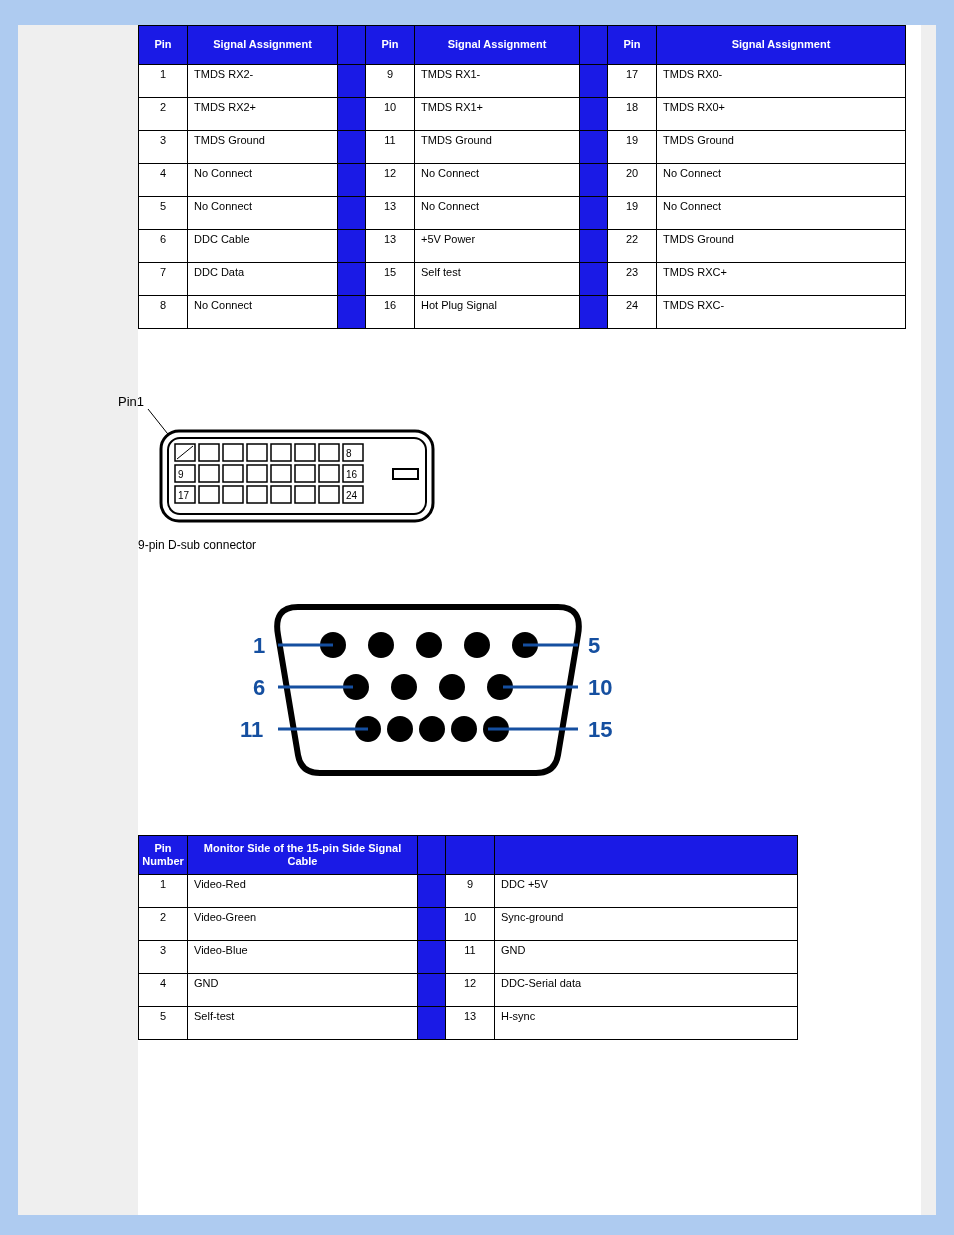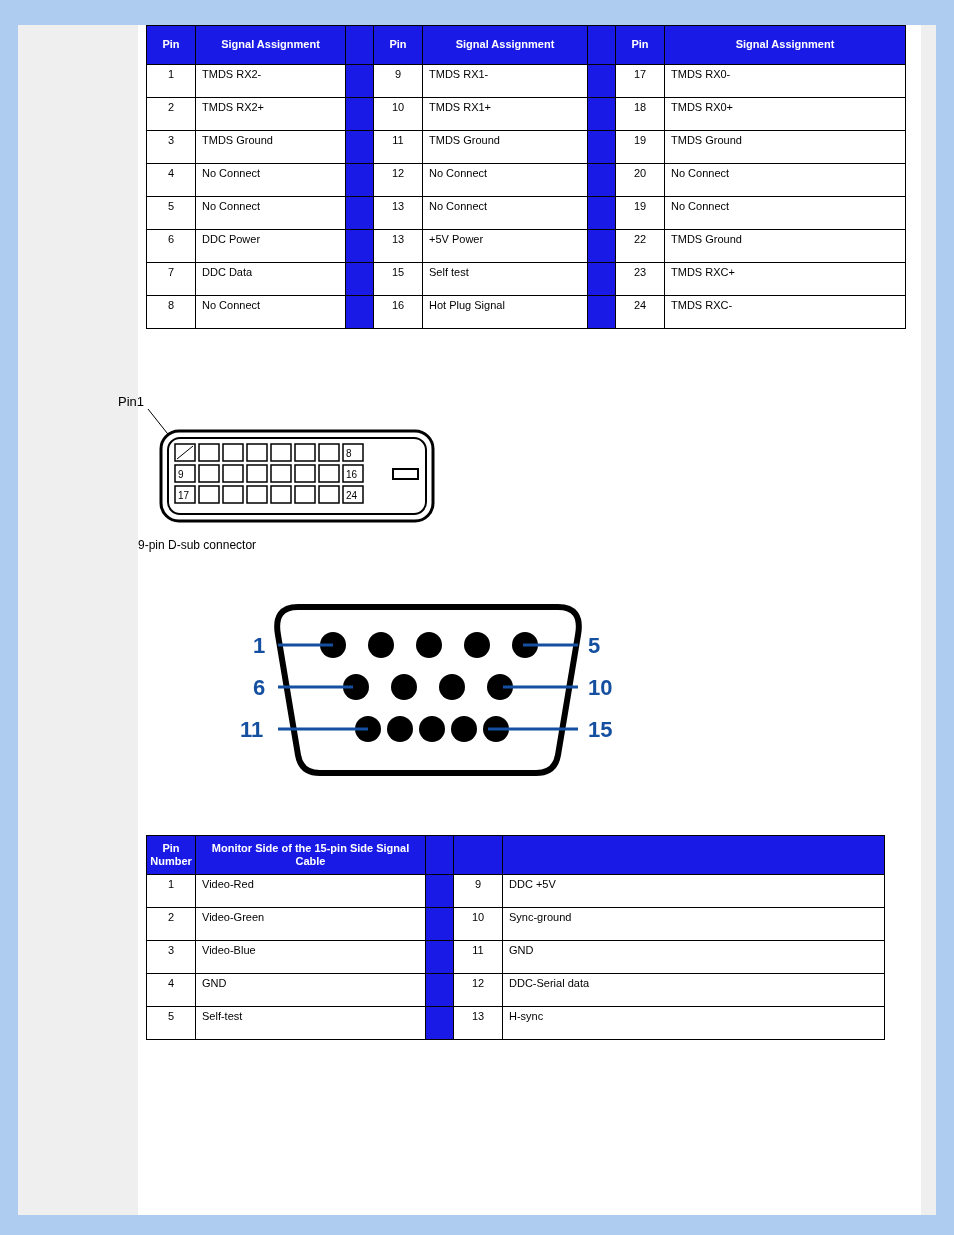--- a/index.html
+++ b/index.html
@@ -46,21 +46,21 @@
     font-size:11px;
     height:26px;
     vertical-align:top;
   }
   td.num { text-align:center; width:36px; }
   td.spacer, th.spacer { background:#1a1ae6; border:1px solid #000; }
   .section-gap { height:60px; }
   .section-title { font-size:12px; margin:4px 0 2px 0; }
   .dvi-svg { margin:2px 0 0 -25px; }
   .vga-svg { margin:35px 0 0 40px; }
-  .table-wrap { margin-left:8px; }
+  .table-wrap { margin-left:0; }
 </style>
 </head>
 <body>
 
 <div class="page-frame">
   <div class="paper">
     <div class="sidebar"></div>
     <div class="content">
 
       <div class="table-wrap">
@@ -133,21 +133,21 @@
                 <td>No Connect</td>
                 <td class="spacer"></td>
                 <td class="num">13</td>
                 <td>No Connect</td>
                 <td class="spacer"></td>
                 <td class="num">19</td>
                 <td>No Connect</td>
               </tr>
               <tr>
                 <td class="num">6</td>
-                <td>DDC Power</td>
+                <td>DDC Cable</td>
                 <td class="spacer"></td>
                 <td class="num">13</td>
                 <td>+5V Power</td>
                 <td class="spacer"></td>
                 <td class="num">22</td>
                 <td>TMDS Ground</td>
               </tr>
               <tr>
                 <td class="num">7</td>
                 <td>DDC Data</td>
@@ -258,21 +258,21 @@
           <text x="75" y="108" font-size="22" font-weight="bold" fill="#154fa0" id="vga-l2">6</text>
           <text x="62" y="150" font-size="22" font-weight="bold" fill="#154fa0" id="vga-l3">11</text>
           <text x="410" y="66" font-size="22" font-weight="bold" fill="#154fa0" id="vga-r1">5</text>
           <text x="410" y="108" font-size="22" font-weight="bold" fill="#154fa0" id="vga-r2">10</text>
           <text x="410" y="150" font-size="22" font-weight="bold" fill="#154fa0" id="vga-r3">15</text>
         </svg>
       </div>
 
       <div style="height:45px"></div>
 
-      <div class="table-wrap" style="width:739px">
+      <div class="table-wrap" style="width:660px">
         <table>
           <colgroup>
             <col style="width:48px">
               <col style="width:230px">
               <col style="width:28px">
             <col style="width:48px">
               <col>
           </colgroup>
           <thead>
             <tr>

